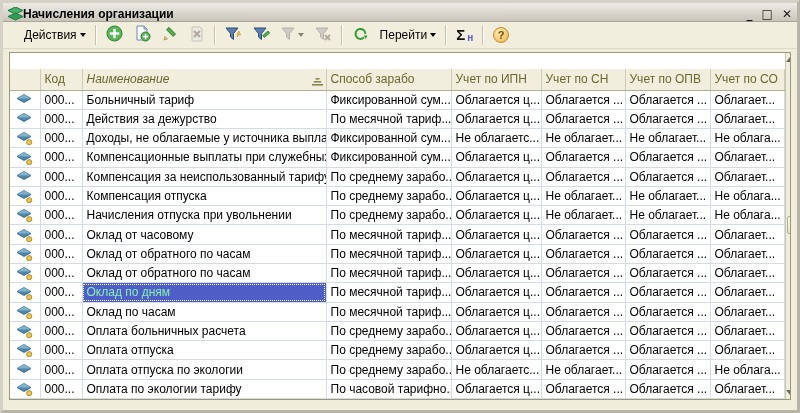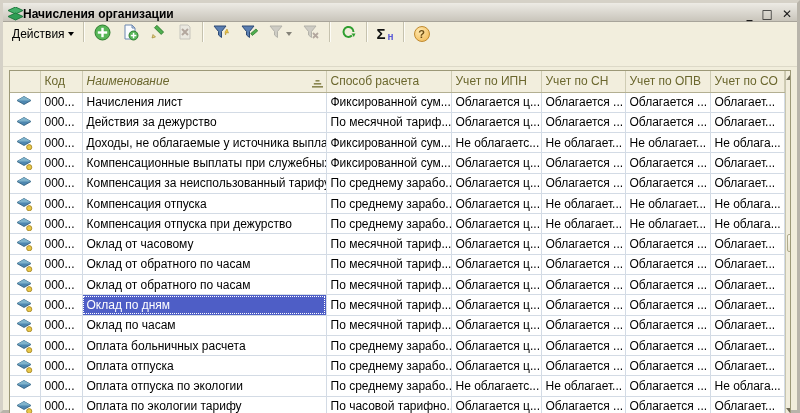--- a/index.html
+++ b/index.html
@@ -15,21 +15,21 @@
     height:19px; display:flex; align-items:flex-end; padding:0 5px;
     background:linear-gradient(#edebe5,#c9c5bb);
     border-bottom:1px solid #a8a49a;
     font-size:12px; font-weight:bold; color:#000;
   }
   .title-icon svg { display:block; }
   .win-controls { margin-left:auto; display:flex; gap:9px; align-items:center; }
   .win-btn { font-size:12px; font-weight:bold; color:#1a1a1a; line-height:14px; cursor:default; font-family:"DejaVu Sans", sans-serif;}
   
   .toolbar {
-    height:45px; display:flex; align-items:flex-start; gap:1px; padding:0 4px;
+    height:27px; display:flex; align-items:center; gap:1px; padding:0 16px;
     background:#f2eedd; border-bottom:1px solid #ddd9c8;
   }
   .tb-btn {
     height:23px; min-width:23px; display:flex; align-items:center; justify-content:center;
     gap:3px; padding:0 4px; background:transparent; border:1px solid transparent;
     font-size:12px; color:#000; cursor:default;
   }
   .tb-btn.disabled { opacity:.45; filter:grayscale(.85); }
   .tb-sep { width:0; height:20px; border-left:1px solid #c6c2ae; border-right:1px solid #fdfcf6; margin:0 3px; }
   .caret { width:0; height:0; border-left:3px solid transparent; border-right:3px solid transparent; border-top:4px solid #000; }
@@ -39,40 +39,40 @@
     width:16px; height:16px; border-radius:50%;
     background:radial-gradient(circle at 35% 30%, #ffe9b0, #f0b54d);
     border:1px solid #c08a2e; color:#6b4d14; font-size:11px; font-weight:bold;
     display:flex; align-items:center; justify-content:center;
   }
   
   .table-wrap {
     margin:3px 6px 0 6px; height:348px; background:#fff;
     border:1px solid #9c9877; display:flex; overflow:hidden;
   }
-  table { border-collapse:collapse; table-layout:fixed; width:774px; }
+  table { border-collapse:collapse; table-layout:fixed; width:774px;margin-top:16px; }
   col.c-icon{width:30px} col.c-code{width:42px} col.c-name{width:244px}
   col.c-method{width:125px} col.c-ipn{width:90px} col.c-sn{width:84px}
   col.c-opv{width:85px} col.c-so{width:74px}
   thead th {
     height:21px; background:#f2eedd; color:#6b672e; font-weight:normal; font-size:12px;
     text-align:left; padding:0 4px; white-space:nowrap; overflow:hidden;
     border-right:1px solid #cfccb4; border-bottom:1px solid #b3af92;
   }
   thead th.c-name-h { position:relative; padding-right:16px;font-style:italic; }
   .sort-icon { position:absolute; right:3px; top:6px; }
   tbody td {
     height:19px; padding:0 4px; font-size:12px; color:#000;
     white-space:nowrap; overflow:hidden;
     border-right:1px solid #d3dbe5; border-bottom:1px solid #d3dbe5;
     cursor:default;
   }
   tbody td.cell-icon { padding:0; text-align:center; }
   tbody td.selected {
-    background:#4e5ec6; color:#ffffff;
+    background:#4e5ec6; color:#86efac;
     outline:1px dotted #fff; outline-offset:-2px;
   }
   .item-icon svg { display:inline-block; vertical-align:middle; }
   .item-icon .dot { display:none; }
   .item-icon.predefined .dot { display:inline; }
   
   .vscroll { width:13px; background:#f1eddc; border-left:1px solid #c9c6ae; display:flex; flex-direction:column; }
   .sb-btn { height:13px; display:flex; align-items:center; justify-content:center; }
   .sb-track { flex:1; position:relative; }
   .sb-thumb {
@@ -181,20 +181,24 @@
     </button>
     <span class="tb-sep"></span>
 
     <button class="tb-btn">
       <span>
         <svg width="17" height="16" viewBox="0 0 17 16">
           <path d="M13.5,8 a5,5 0 1 0 -1.6,3.6" fill="none" stroke="#2f9e2f" stroke-width="2"></path>
           <polygon points="15.5,9.5 11.5,9.5 13.8,13" fill="#2f9e2f"></polygon>
         </svg>
       </span>
+    </button>
+    <button class="tb-btn">
+      <span>Перейти</span>
+      <span class="caret"></span>
     </button>
     <span class="tb-sep"></span>
 
     <button class="tb-btn">
       <span class="sigma">Σ</span>
       <span class="sigma-sub">н</span>
     </button>
     <span class="tb-sep"></span>
 
     <button class="tb-btn">
@@ -216,40 +220,40 @@
       </colgroup>
       <thead>
         <tr>
           <th class="c-icon"></th>
           <th>Код</th>
           <th class="c-name-h"><span>Наименование</span><span class="sort-icon"><svg width="11" height="8" viewBox="0 0 11 8">
                   <rect x="3.5" y="0" width="4" height="1.6" fill="#8a8650"></rect>
                   <rect x="1.8" y="3" width="7.4" height="1.6" fill="#8a8650"></rect>
                   <rect x="0" y="6" width="11" height="1.6" fill="#8a8650"></rect>
                 </svg></span></th>
-          <th>Способ расчета</th>
+          <th>Способ зарабо</th>
           <th>Учет по ИПН</th>
           <th>Учет по СН</th>
           <th>Учет по ОПВ</th>
           <th>Учет по СО</th>
         </tr>
       </thead>
       <tbody>
   <tr>
     <td class="cell-icon">
       <span class="item-icon">
         <svg width="16" height="13" viewBox="0 0 16 13">
           <polygon points="0,4.5 7,0.5 14,4.5 7,8.5" fill="#4e87b0" stroke="#2a5878" stroke-width="0.8"></polygon>
           <polygon points="0,4.5 7,0.5 14,4.5" fill="#7fb3cc"></polygon>
           <circle class="dot" cx="12.2" cy="10.2" r="2.6" fill="#e8c84a" stroke="#a08020" stroke-width="0.8"></circle>
         </svg>
       </span>
     </td>
     <td>000...</td>
-    <td>Начисления лист</td>
+    <td>Больничный тариф</td>
     <td>Фиксированной сум...</td>
     <td>Облагается ц...</td>
     <td>Облагается ...</td>
     <td>Облагается ...</td>
     <td>Облагает...</td>
   </tr>
 
 
   <tr>
     <td class="cell-icon">
@@ -350,21 +354,21 @@
     <td class="cell-icon">
       <span class="item-icon predefined">
         <svg width="16" height="13" viewBox="0 0 16 13">
           <polygon points="0,4.5 7,0.5 14,4.5 7,8.5" fill="#4e87b0" stroke="#2a5878" stroke-width="0.8"></polygon>
           <polygon points="0,4.5 7,0.5 14,4.5" fill="#7fb3cc"></polygon>
           <circle class="dot" cx="12.2" cy="10.2" r="2.6" fill="#e8c84a" stroke="#a08020" stroke-width="0.8"></circle>
         </svg>
       </span>
     </td>
     <td>000...</td>
-    <td>Компенсация отпуска при дежурство</td>
+    <td>Начисления отпуска при увольнении</td>
     <td>По среднему зарабо...</td>
     <td>Облагается ц...</td>
     <td>Не облагает...</td>
     <td>Не облагает...</td>
     <td>Не облага...</td>
   </tr>
 
   <tr>
     <td class="cell-icon">
       <span class="item-icon predefined">

